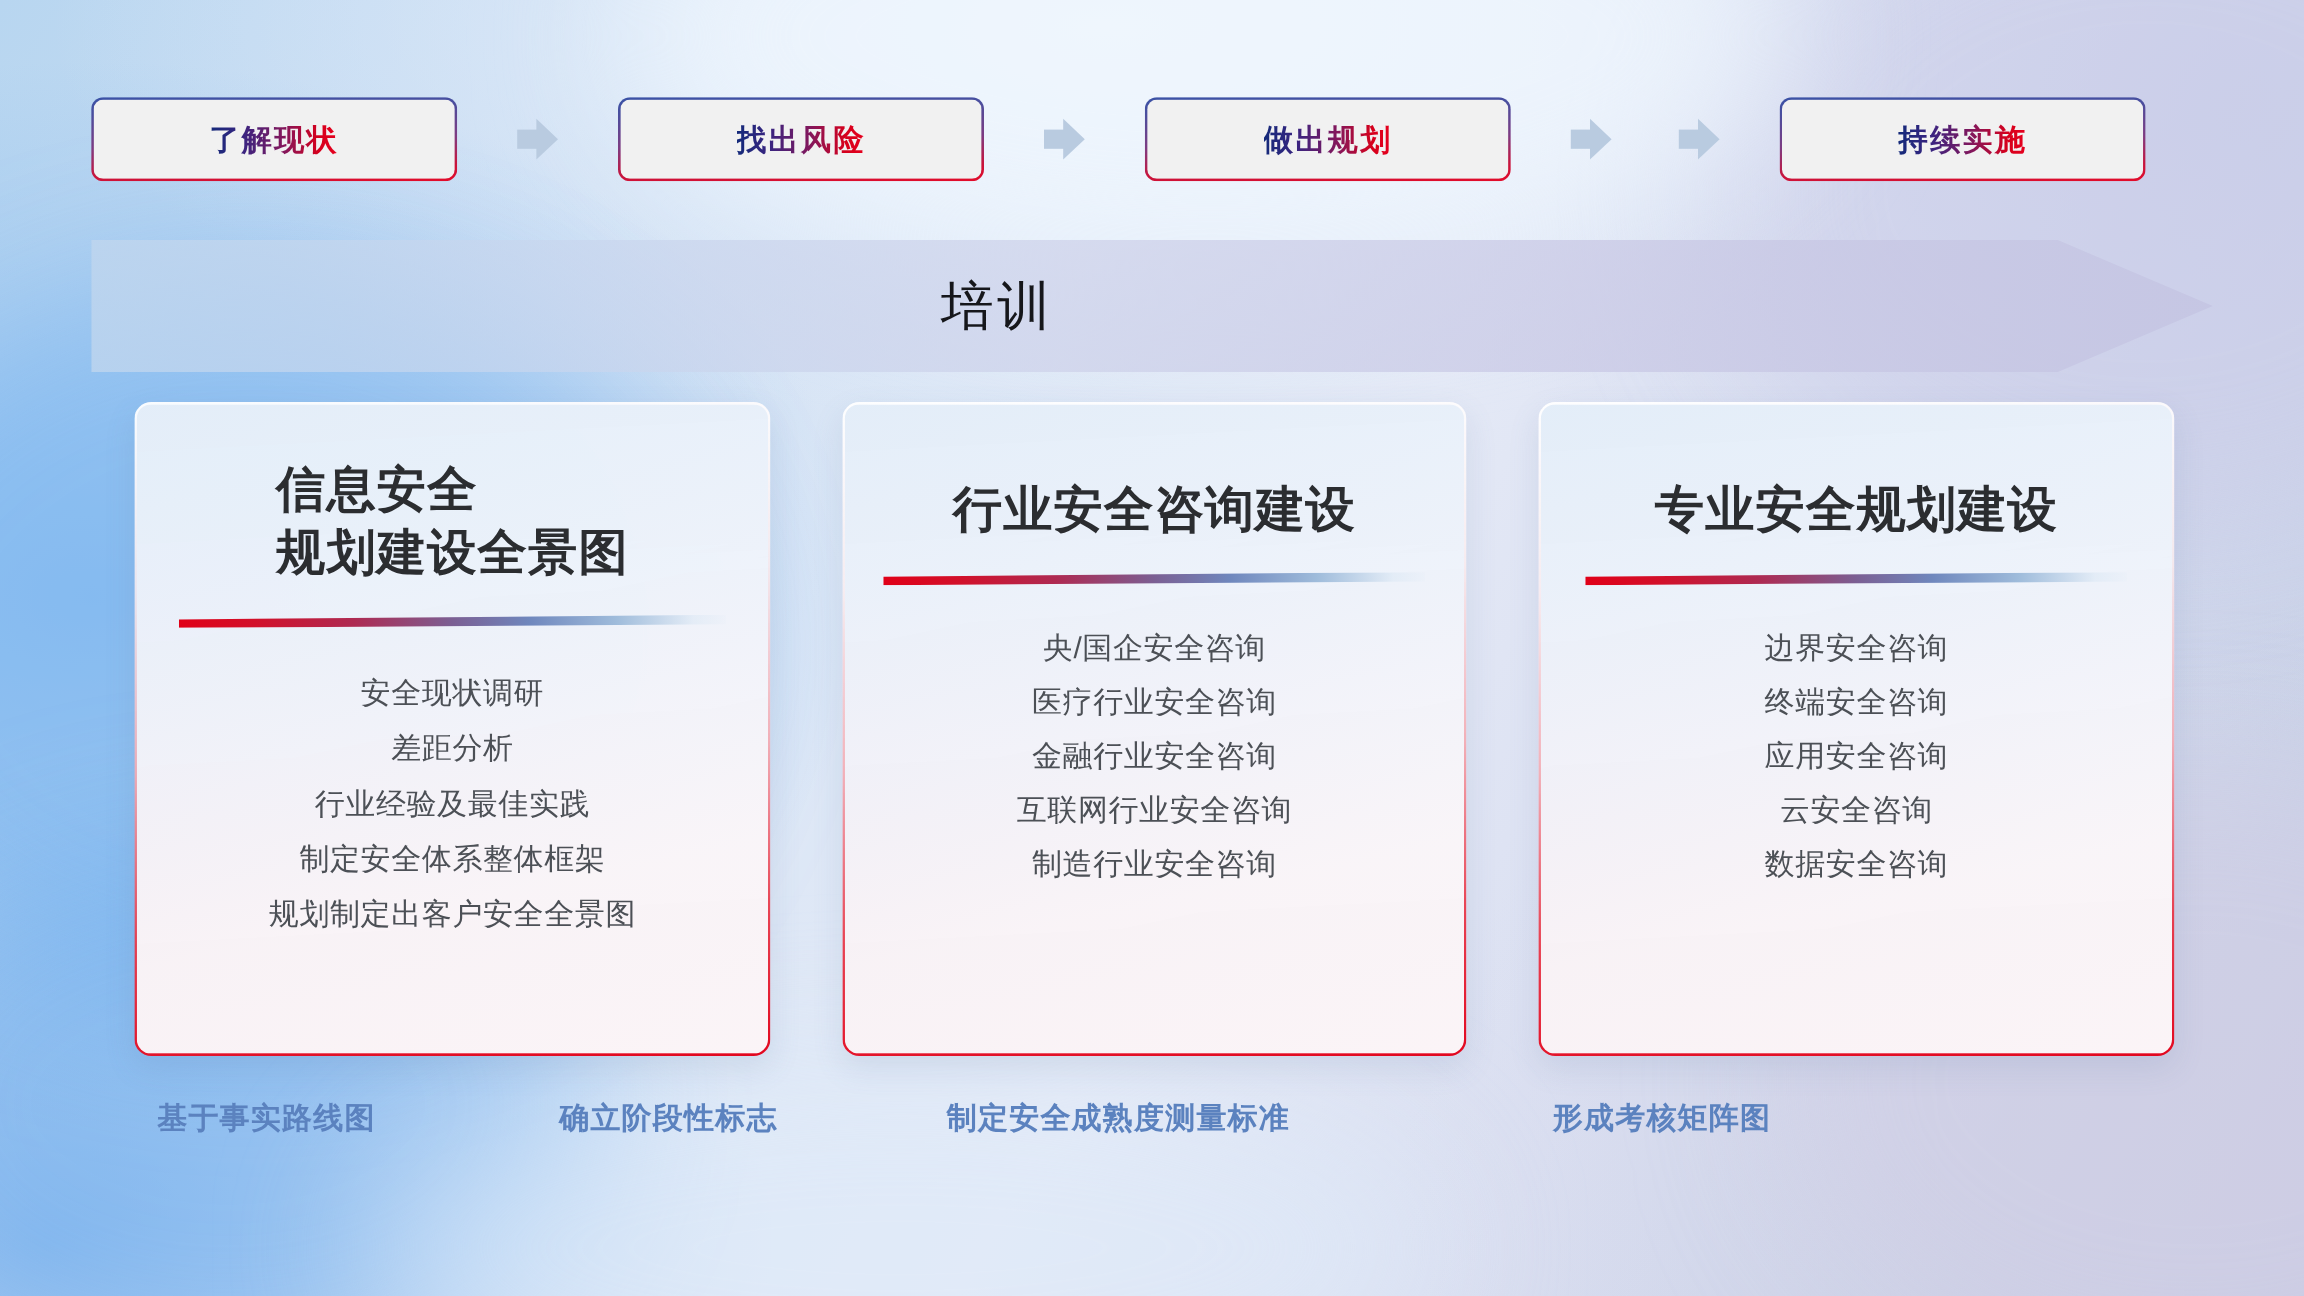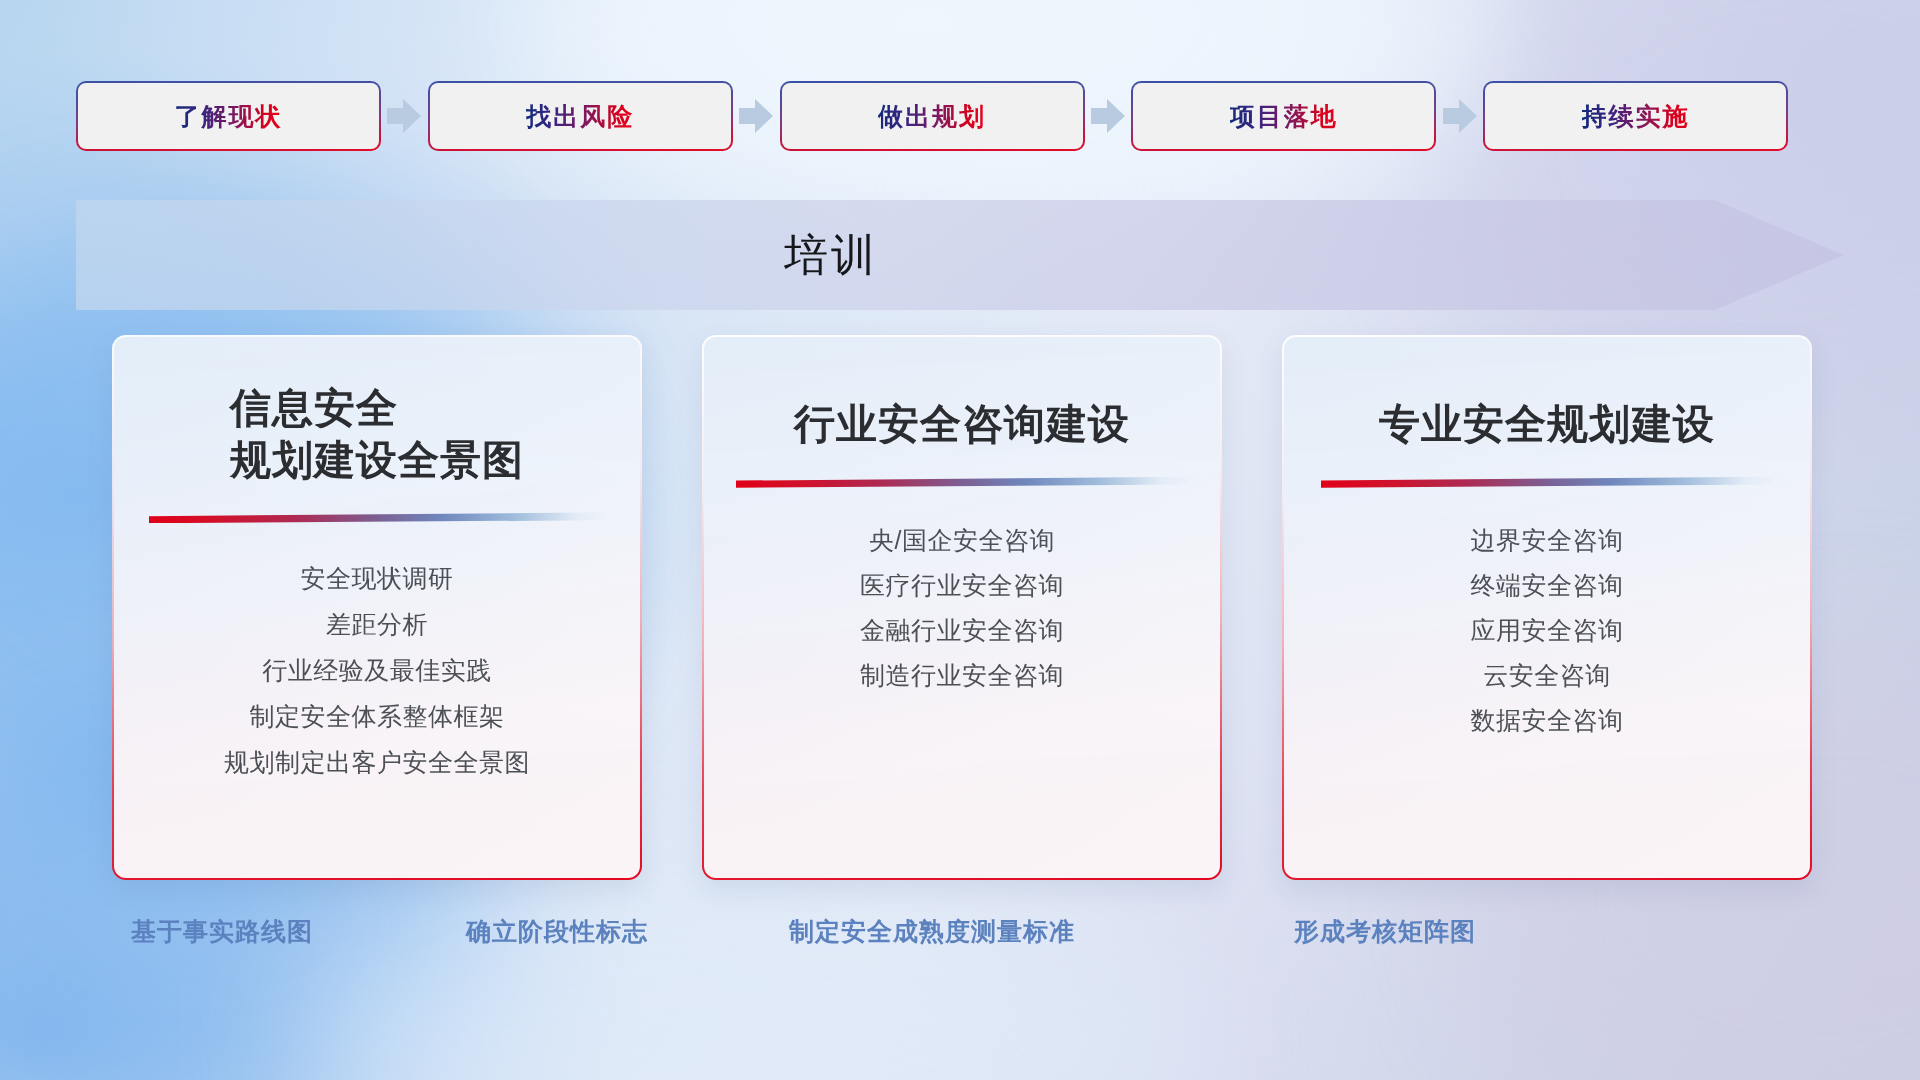--- a/index.html
+++ b/index.html
@@ -284,23 +284,20 @@
   </div>
 
   <div class="step-pill">
     <span class="pill-label">做出规划</span>
   </div>
   <div class="step-arrow">
     <span class="ar-body"></span>
     <span class="ar-head"></span>
   </div>
 
-  <div class="step-pill">
-    <span class="pill-label">项目落地</span>
-  </div>
   <div class="step-arrow">
     <span class="ar-body"></span>
     <span class="ar-head"></span>
   </div>
 
   <div class="step-pill">
     <span class="pill-label">持续实施</span>
   </div>
 
 </div>
@@ -329,20 +326,21 @@
 
   <div class="card card-2">
     <div class="card-title">行业安全咨询建设</div>
     <div class="card-divider">
       <span class="div-fill"></span>
     </div>
     <div class="card-list">
       <div class="card-list-item">央/国企安全咨询</div>
       <div class="card-list-item">医疗行业安全咨询</div>
       <div class="card-list-item">金融行业安全咨询</div>
+      <div class="card-list-item">互联网行业安全咨询</div>
       <div class="card-list-item">制造行业安全咨询</div>
     </div>
   </div>
 
   <div class="card card-3">
     <div class="card-title">专业安全规划建设</div>
     <div class="card-divider">
       <span class="div-fill"></span>
     </div>
     <div class="card-list">

